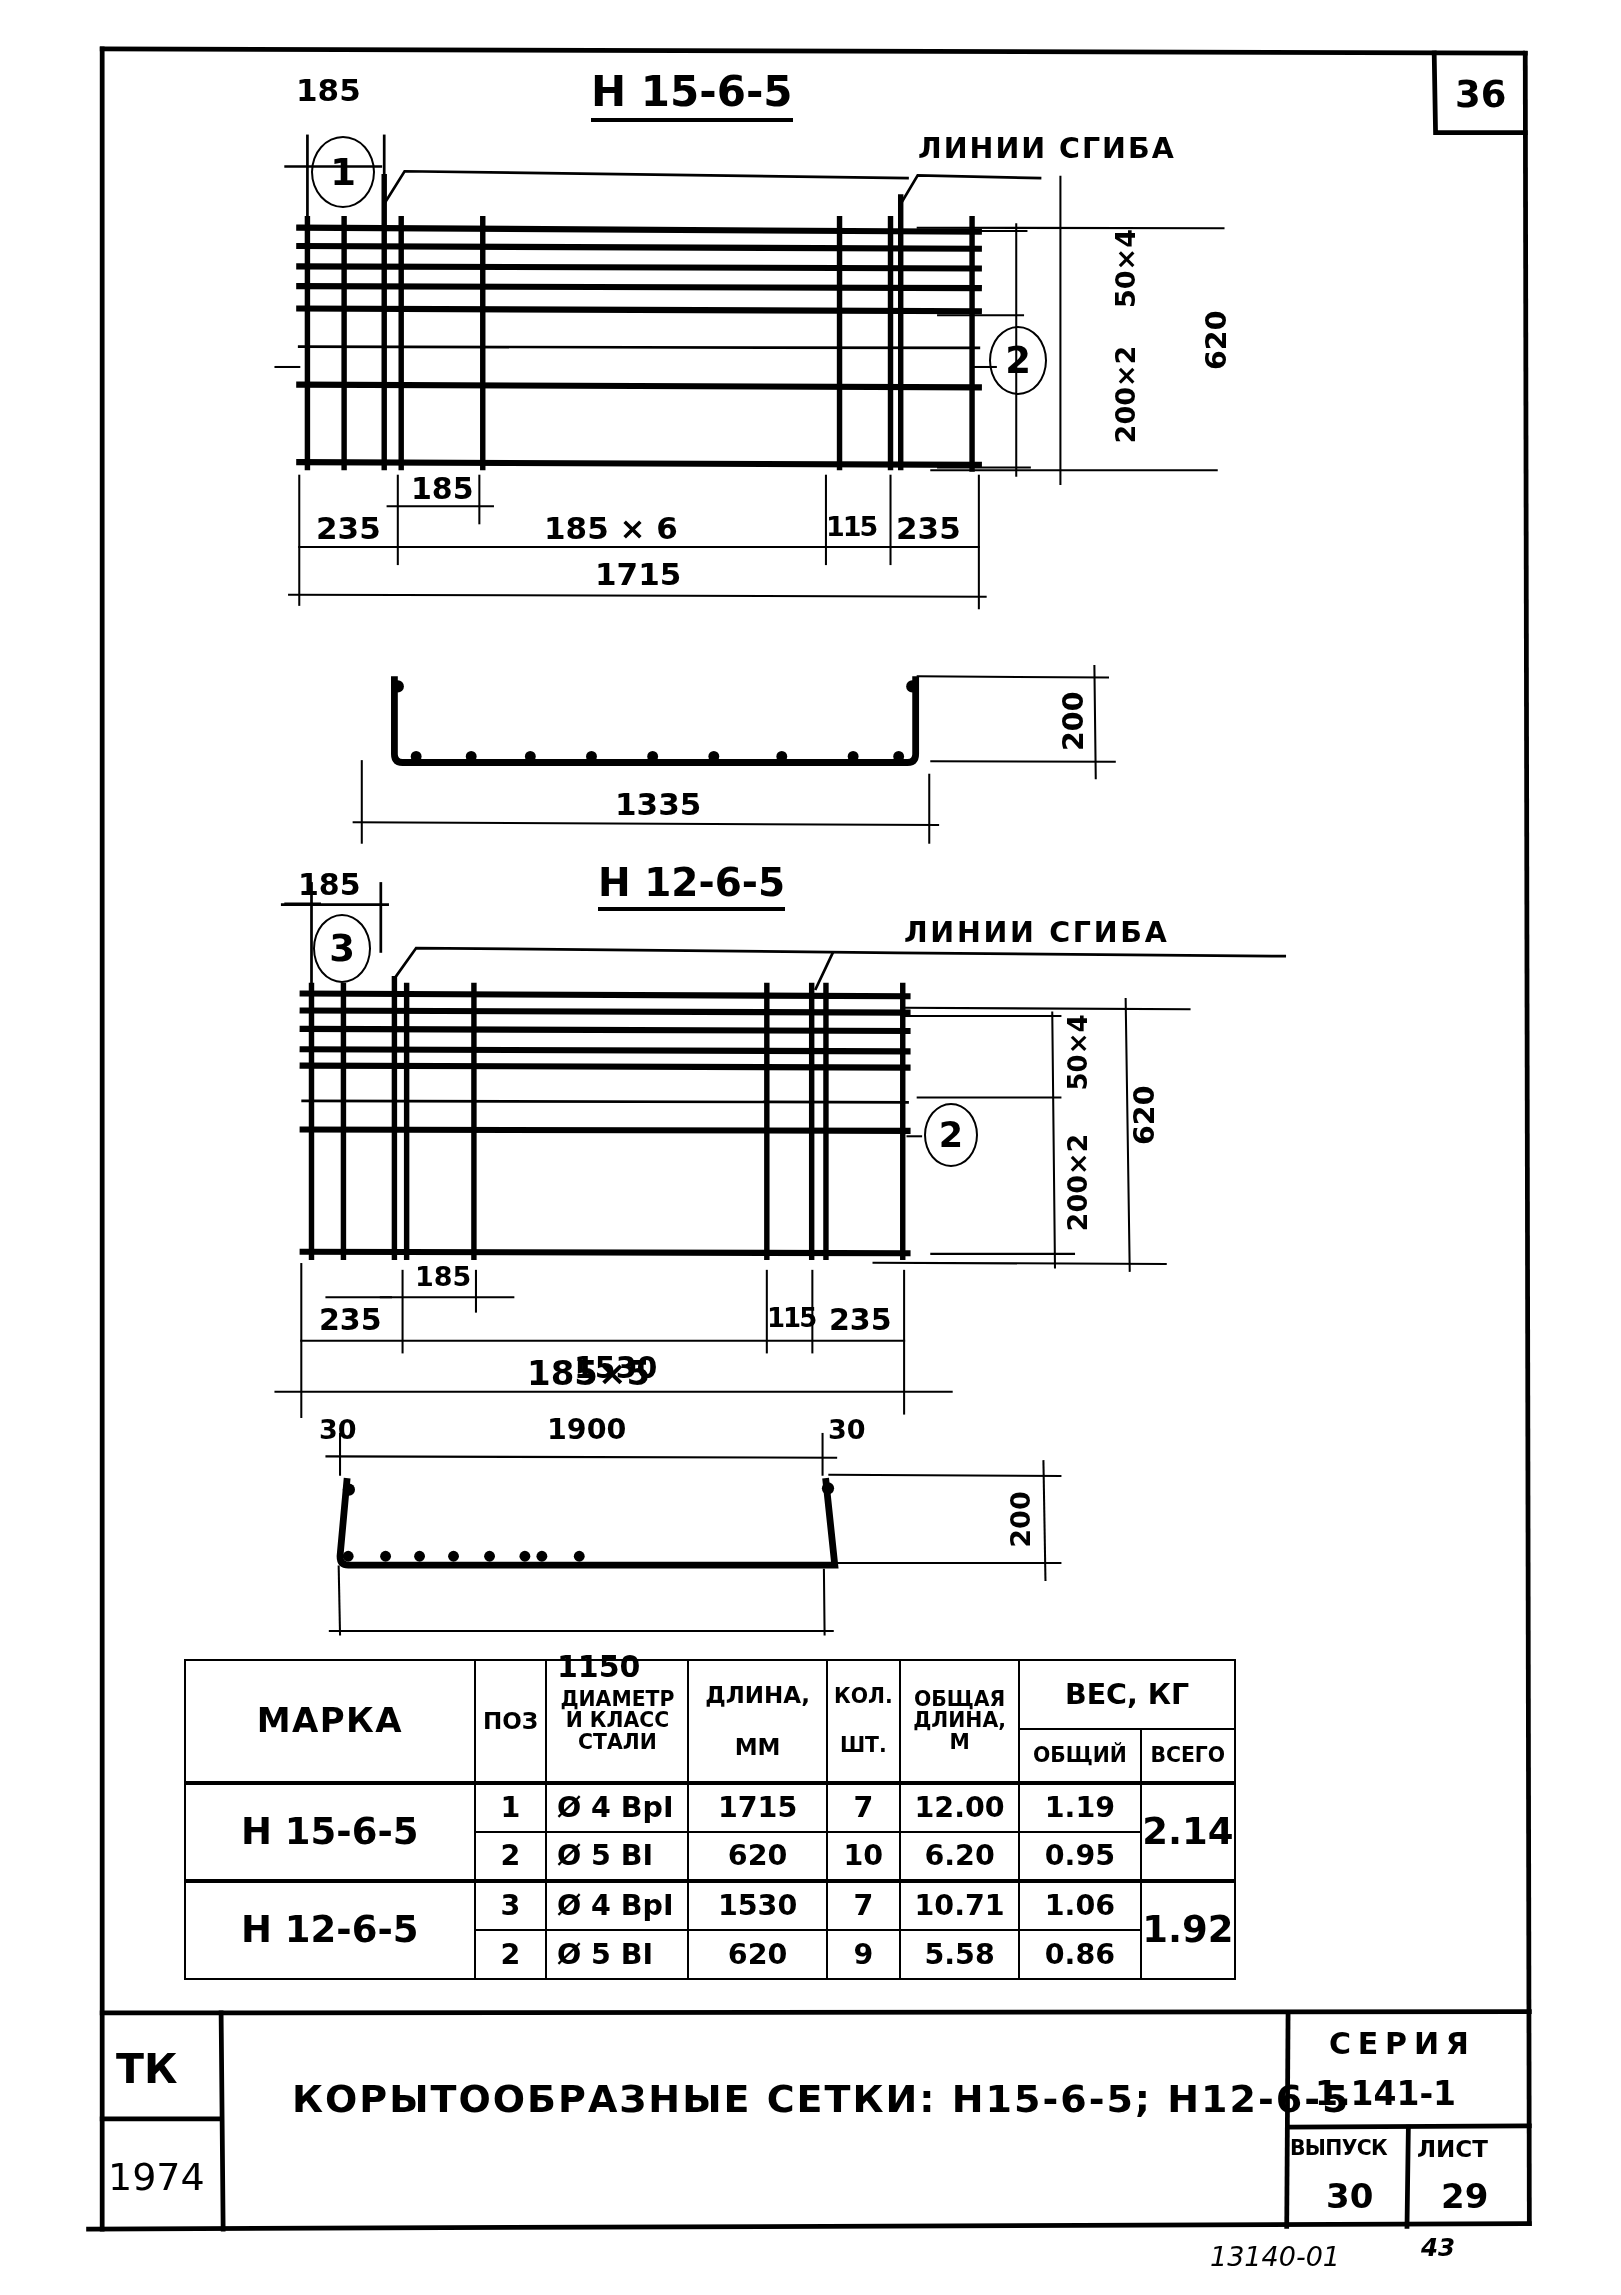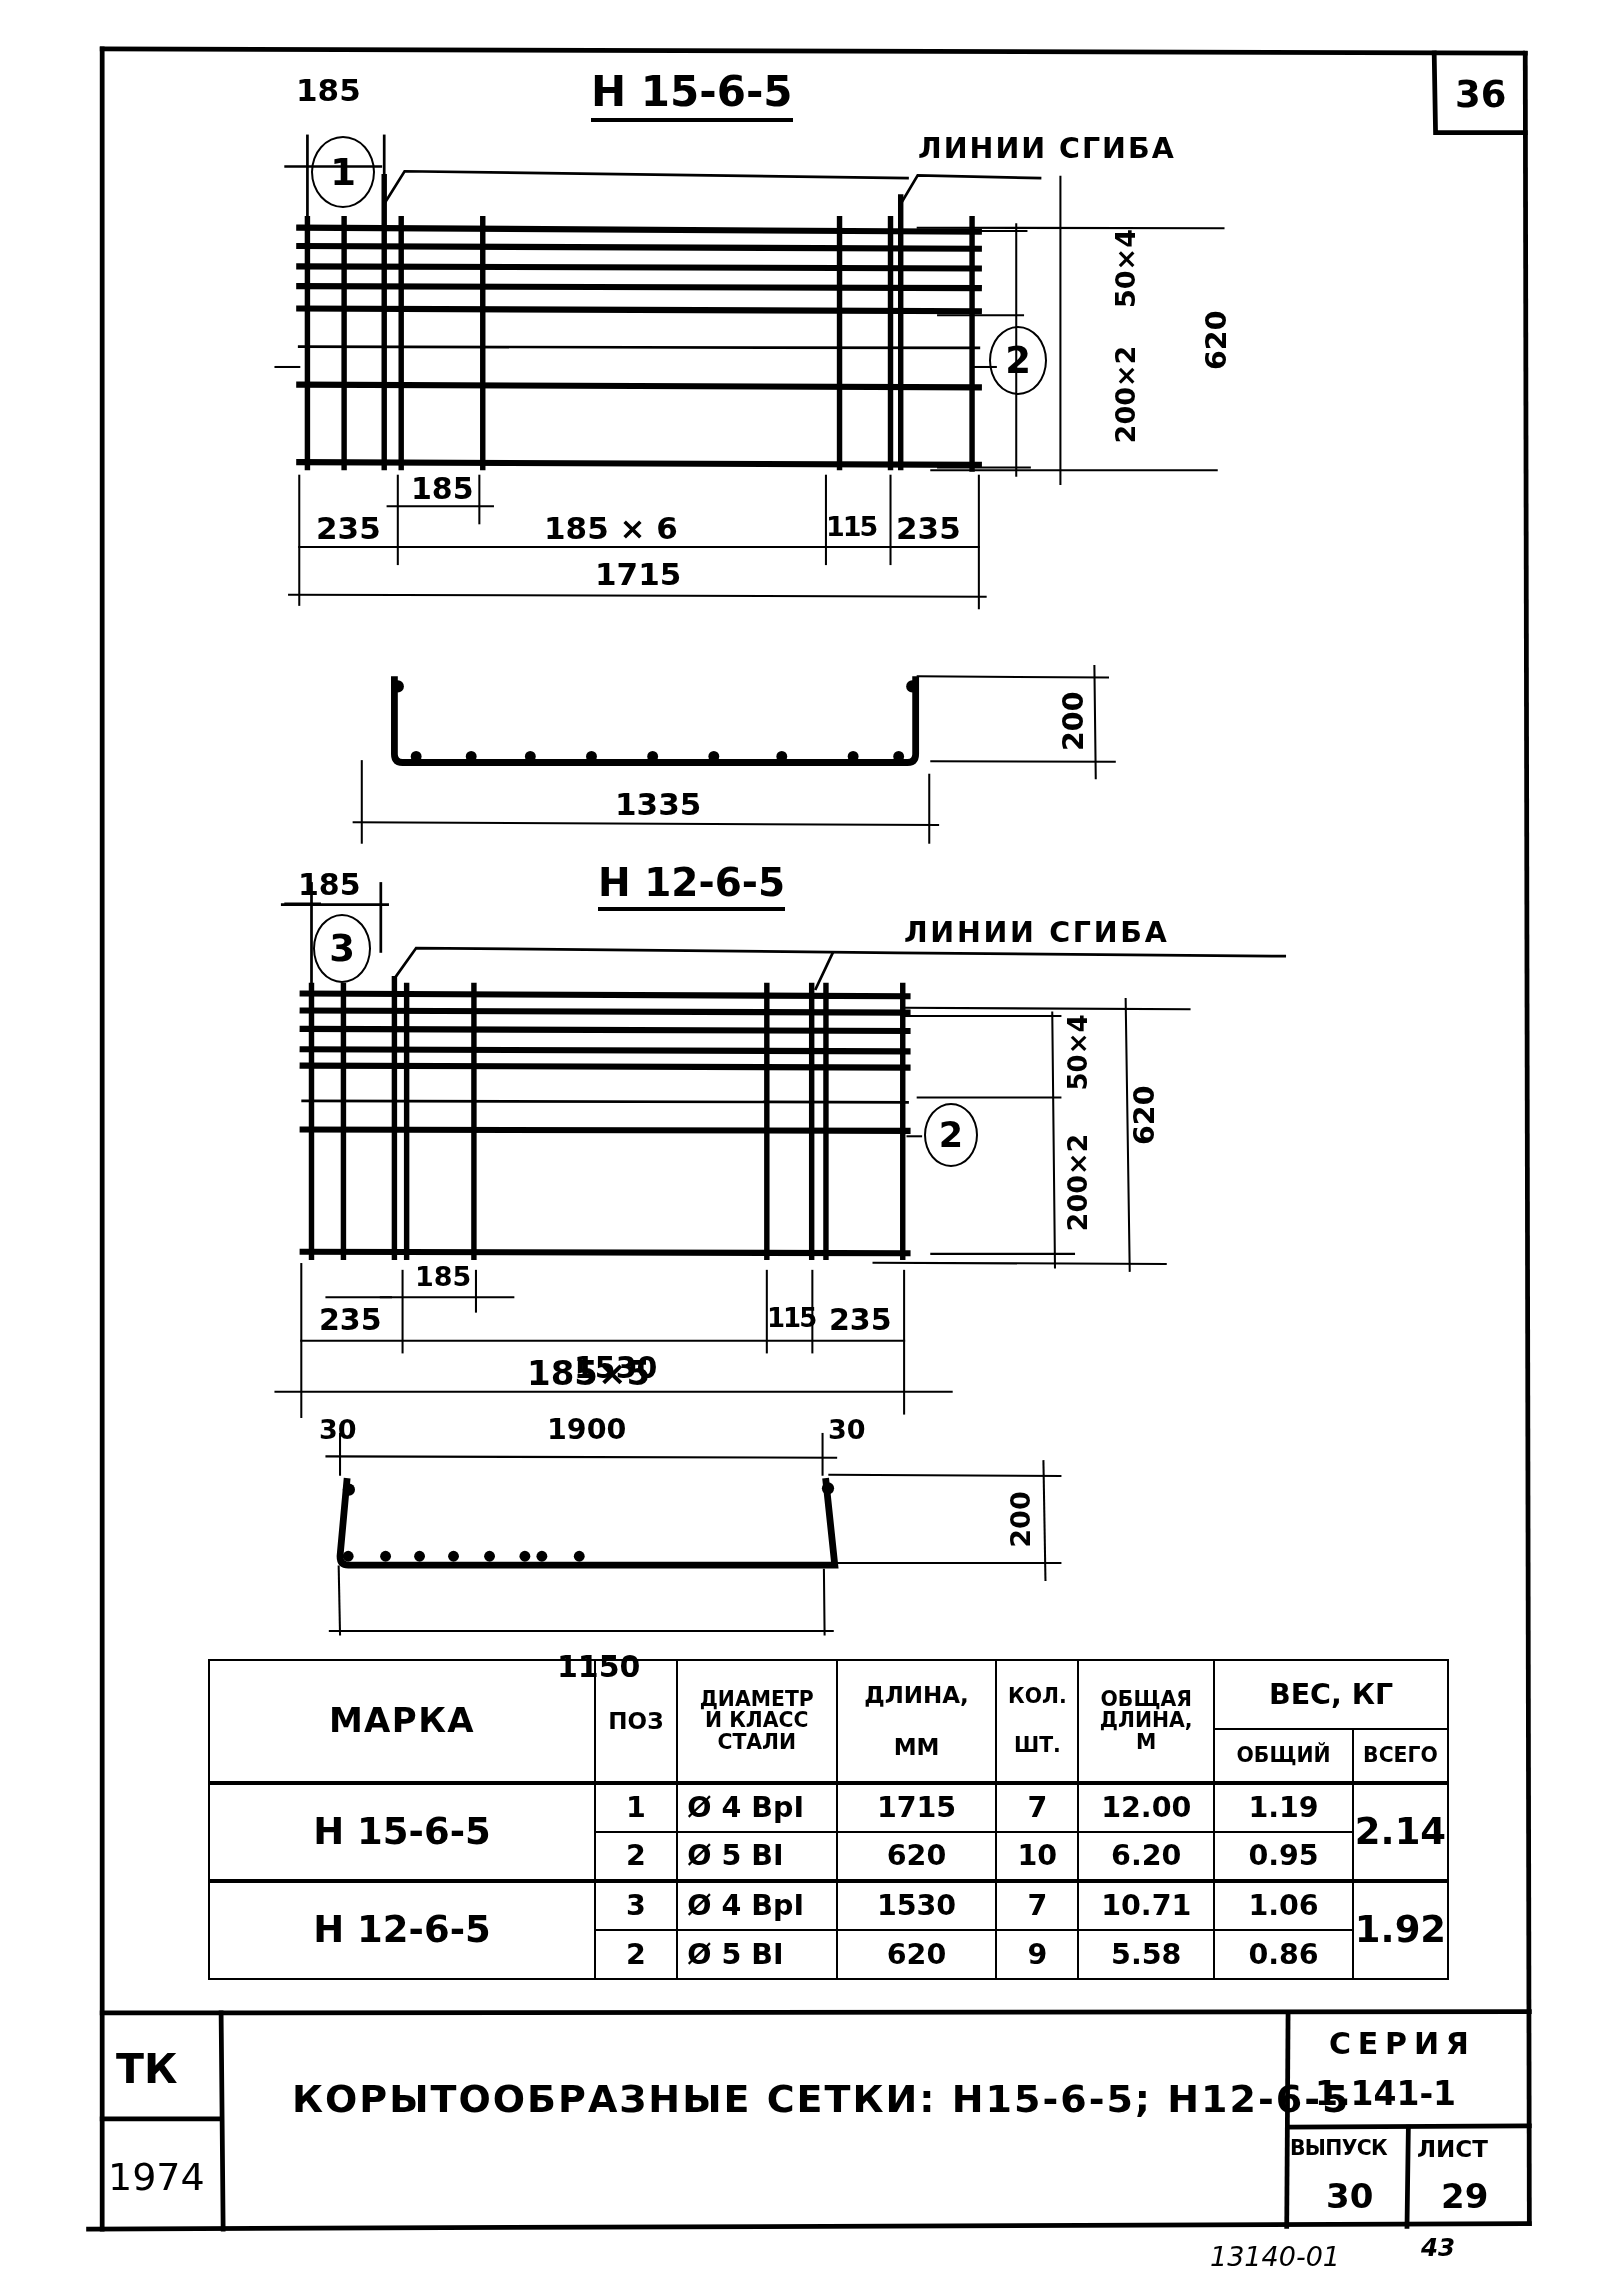--- a/index.html
+++ b/index.html
@@ -256,21 +256,21 @@
 <div class="lbl" style="left:767px; top:1305px; font-size:26px; letter-spacing:-2px;">115</div>
 <div class="lbl" style="left:829px; top:1305px; font-size:30px;">235</div>
 <div class="lbl" style="left:574px; top:1353px; font-size:30px;">1530</div>
 
 <div class="lbl" style="left:319px; top:1416px; font-size:27px;">30</div>
 <div class="lbl" style="left:547px; top:1416px; font-size:28.5px;">1900</div>
 <div class="lbl" style="left:828px; top:1416px; font-size:27px;">30</div>
 <div class="lbl vert" style="left:986px; top:1506px; width:68px; text-align:center; font-size:27px;">200</div>
 <div class="lbl" style="left:557px; top:1652px; font-size:30px;">1150</div>
 
-<table class="spec" style="left:208px; top:1659px; width:1241px;">
+<table class="spec" style="left:184px; top:1659px; width:1052px;">
   <colgroup>
     <col style="width:387px">
       <col style="width:82px">
       <col style="width:160px">
     <col style="width:160px">
       <col style="width:82px">
       <col style="width:136px">
     <col style="width:139px">
       <col style="width:95px">
   </colgroup>

